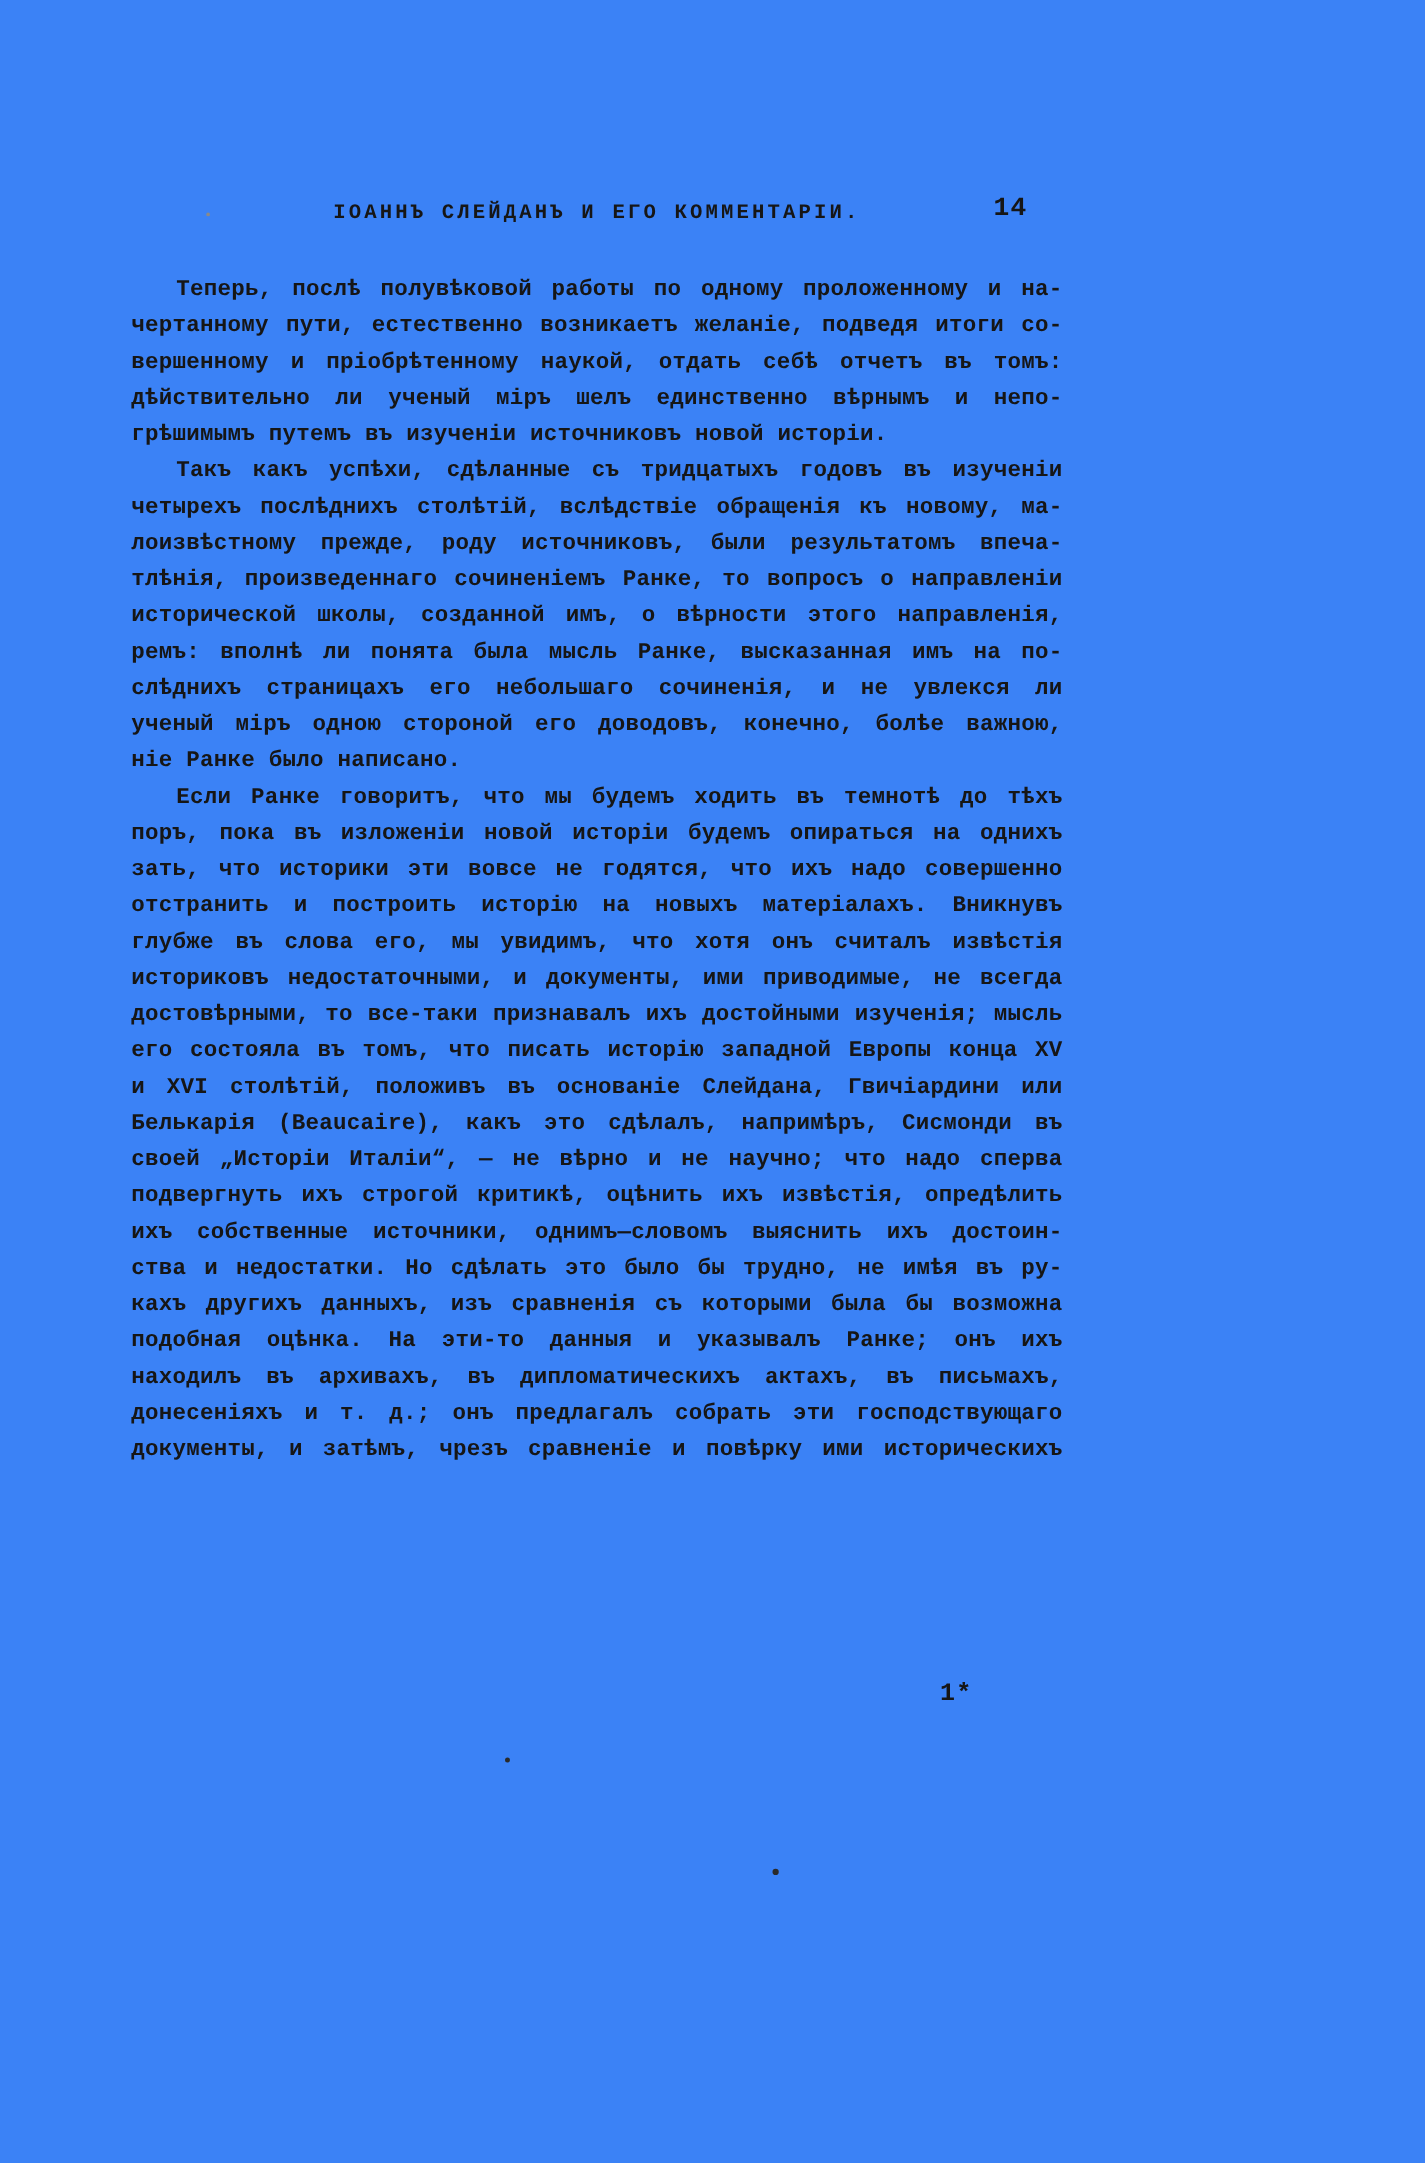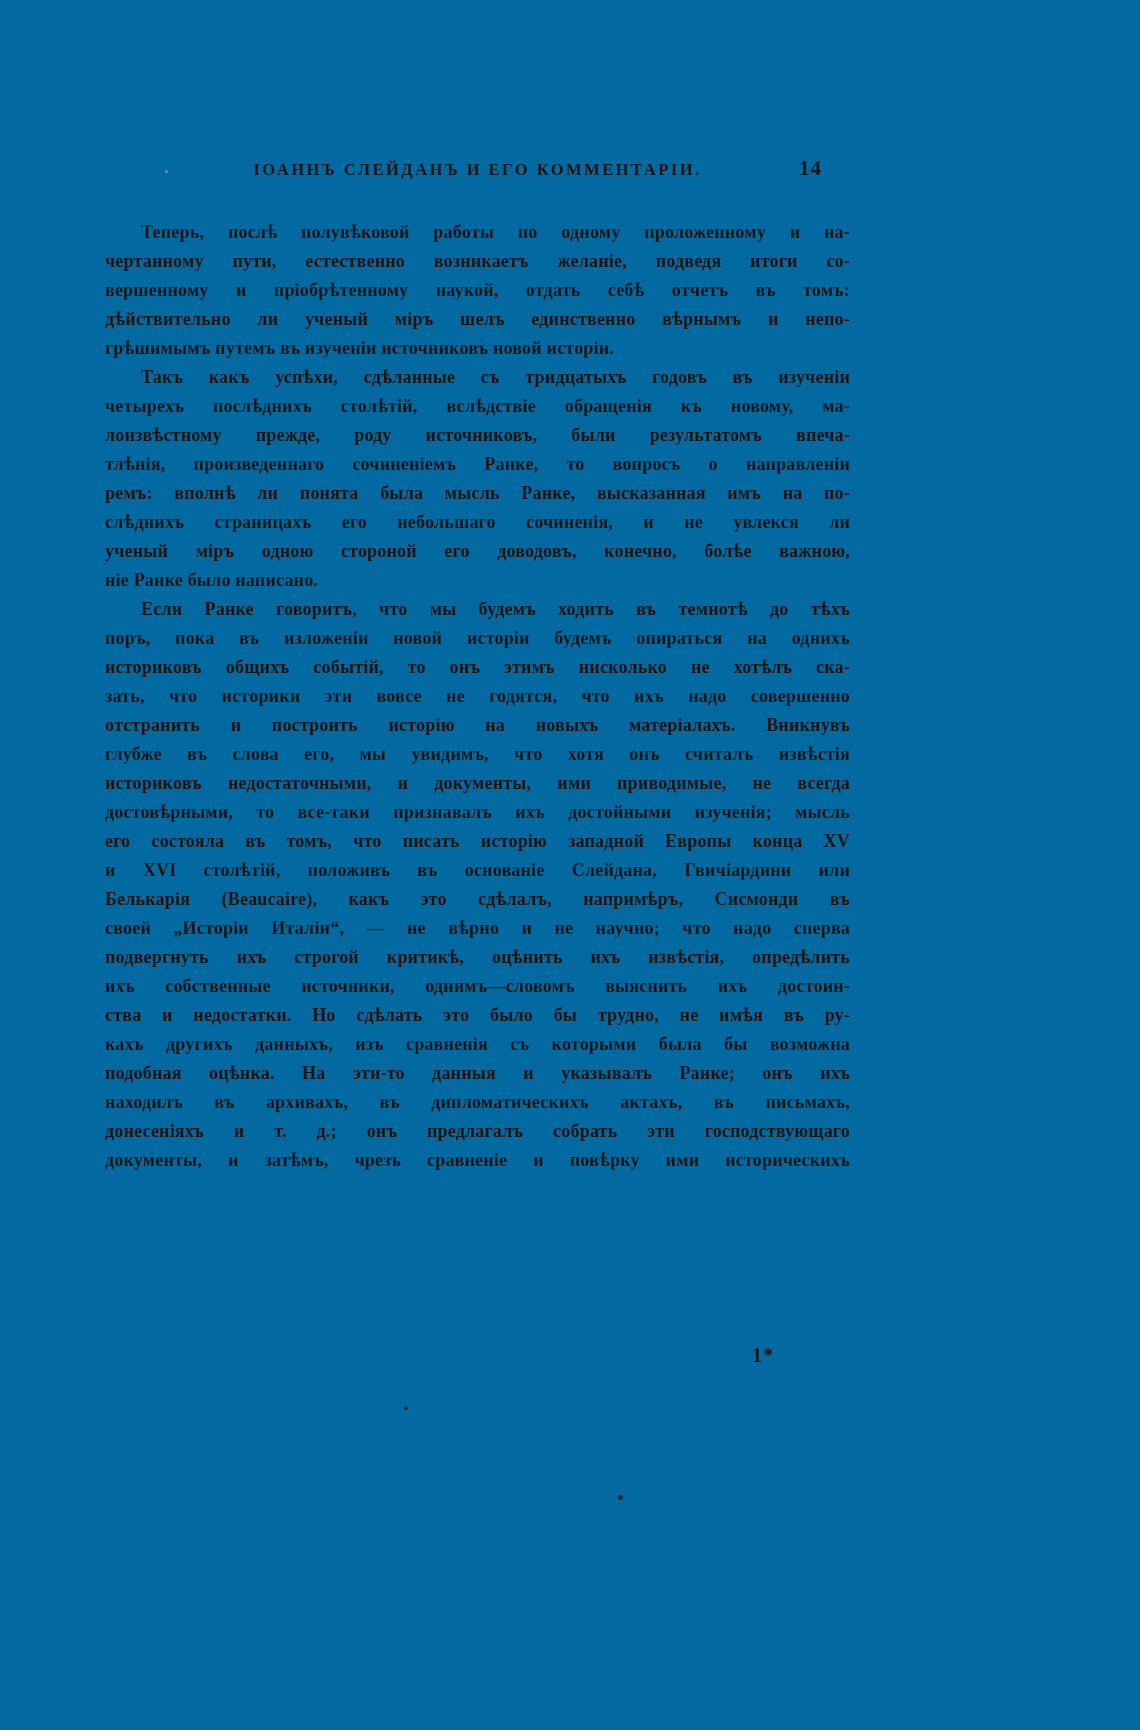--- a/index.html
+++ b/index.html
@@ -4,22 +4,22 @@
 <style>
   html, body {
     margin: 0;
     padding: 0;
     background: #e9e9e9;
   }
   .page {
     position: relative;
     width: 1140px;
     height: 1730px;
-    background: #0369a1;
-    font-family: Liberation Serif, serif;
+    background: #3b82f6;
+    font-family: Liberation Mono, monospace;
     color: #161616;
     overflow: hidden;
     margin: 0 auto;
   }
   .column {
     position: absolute;
     left: 105px;
     top: 160px;
     width: 745px;
   }
@@ -90,29 +90,29 @@
           <div class="line">чертанному пути, естественно возникаетъ желаніе, подведя итоги со-</div>
           <div class="line">вершенному и пріобрѣтенному наукой, отдать себѣ отчетъ въ томъ:</div>
           <div class="line">дѣйствительно ли ученый міръ шелъ единственно вѣрнымъ и непо-</div>
           <div class="line end">грѣшимымъ путемъ въ изученіи источниковъ новой исторіи.</div>
         </div>
         <div class="para">
           <div class="line first">Такъ какъ успѣхи, сдѣланные съ тридцатыхъ годовъ въ изученіи</div>
           <div class="line">четырехъ послѣднихъ столѣтій, вслѣдствіе обращенія къ новому, ма-</div>
           <div class="line">лоизвѣстному прежде, роду источниковъ, были результатомъ впеча-</div>
           <div class="line">тлѣнія, произведеннаго сочиненіемъ Ранке, то вопросъ о направленіи</div>
+          <div class="line">исторической школы, созданной имъ, о вѣрности этого направленія,</div>
           <div class="line">ремъ: вполнѣ ли понята была мысль Ранке, высказанная имъ на по-</div>
           <div class="line">слѣднихъ страницахъ его небольшаго сочиненія, и не увлекся ли</div>
           <div class="line">ученый міръ одною стороной его доводовъ, конечно, болѣе важною,</div>
           <div class="line end">ніе Ранке было написано.</div>
         </div>
         <div class="para">
           <div class="line first">Если Ранке говоритъ, что мы будемъ ходить въ темнотѣ до тѣхъ</div>
           <div class="line">поръ, пока въ изложеніи новой исторіи будемъ опираться на однихъ</div>
-          <div class="line">историковъ общихъ событій, то онъ этимъ нисколько не хотѣлъ ска-</div>
           <div class="line">зать, что историки эти вовсе не годятся, что ихъ надо совершенно</div>
           <div class="line">отстранить и построить исторію на новыхъ матеріалахъ. Вникнувъ</div>
           <div class="line">глубже въ слова его, мы увидимъ, что хотя онъ считалъ извѣстія</div>
           <div class="line">историковъ недостаточными, и документы, ими приводимые, не всегда</div>
           <div class="line">достовѣрными, то все-таки признавалъ ихъ достойными изученія; мысль</div>
           <div class="line">его состояла въ томъ, что писать исторію западной Европы конца XV</div>
           <div class="line">и XVI столѣтій, положивъ въ основаніе Слейдана, Гвичіардини или</div>
           <div class="line">Белькарія (Beaucaire), какъ это сдѣлалъ, напримѣръ, Сисмонди въ</div>
           <div class="line">своей „Исторіи Италіи“, — не вѣрно и не научно; что надо сперва</div>
           <div class="line">подвергнуть ихъ строгой критикѣ, оцѣнить ихъ извѣстія, опредѣлить</div>

